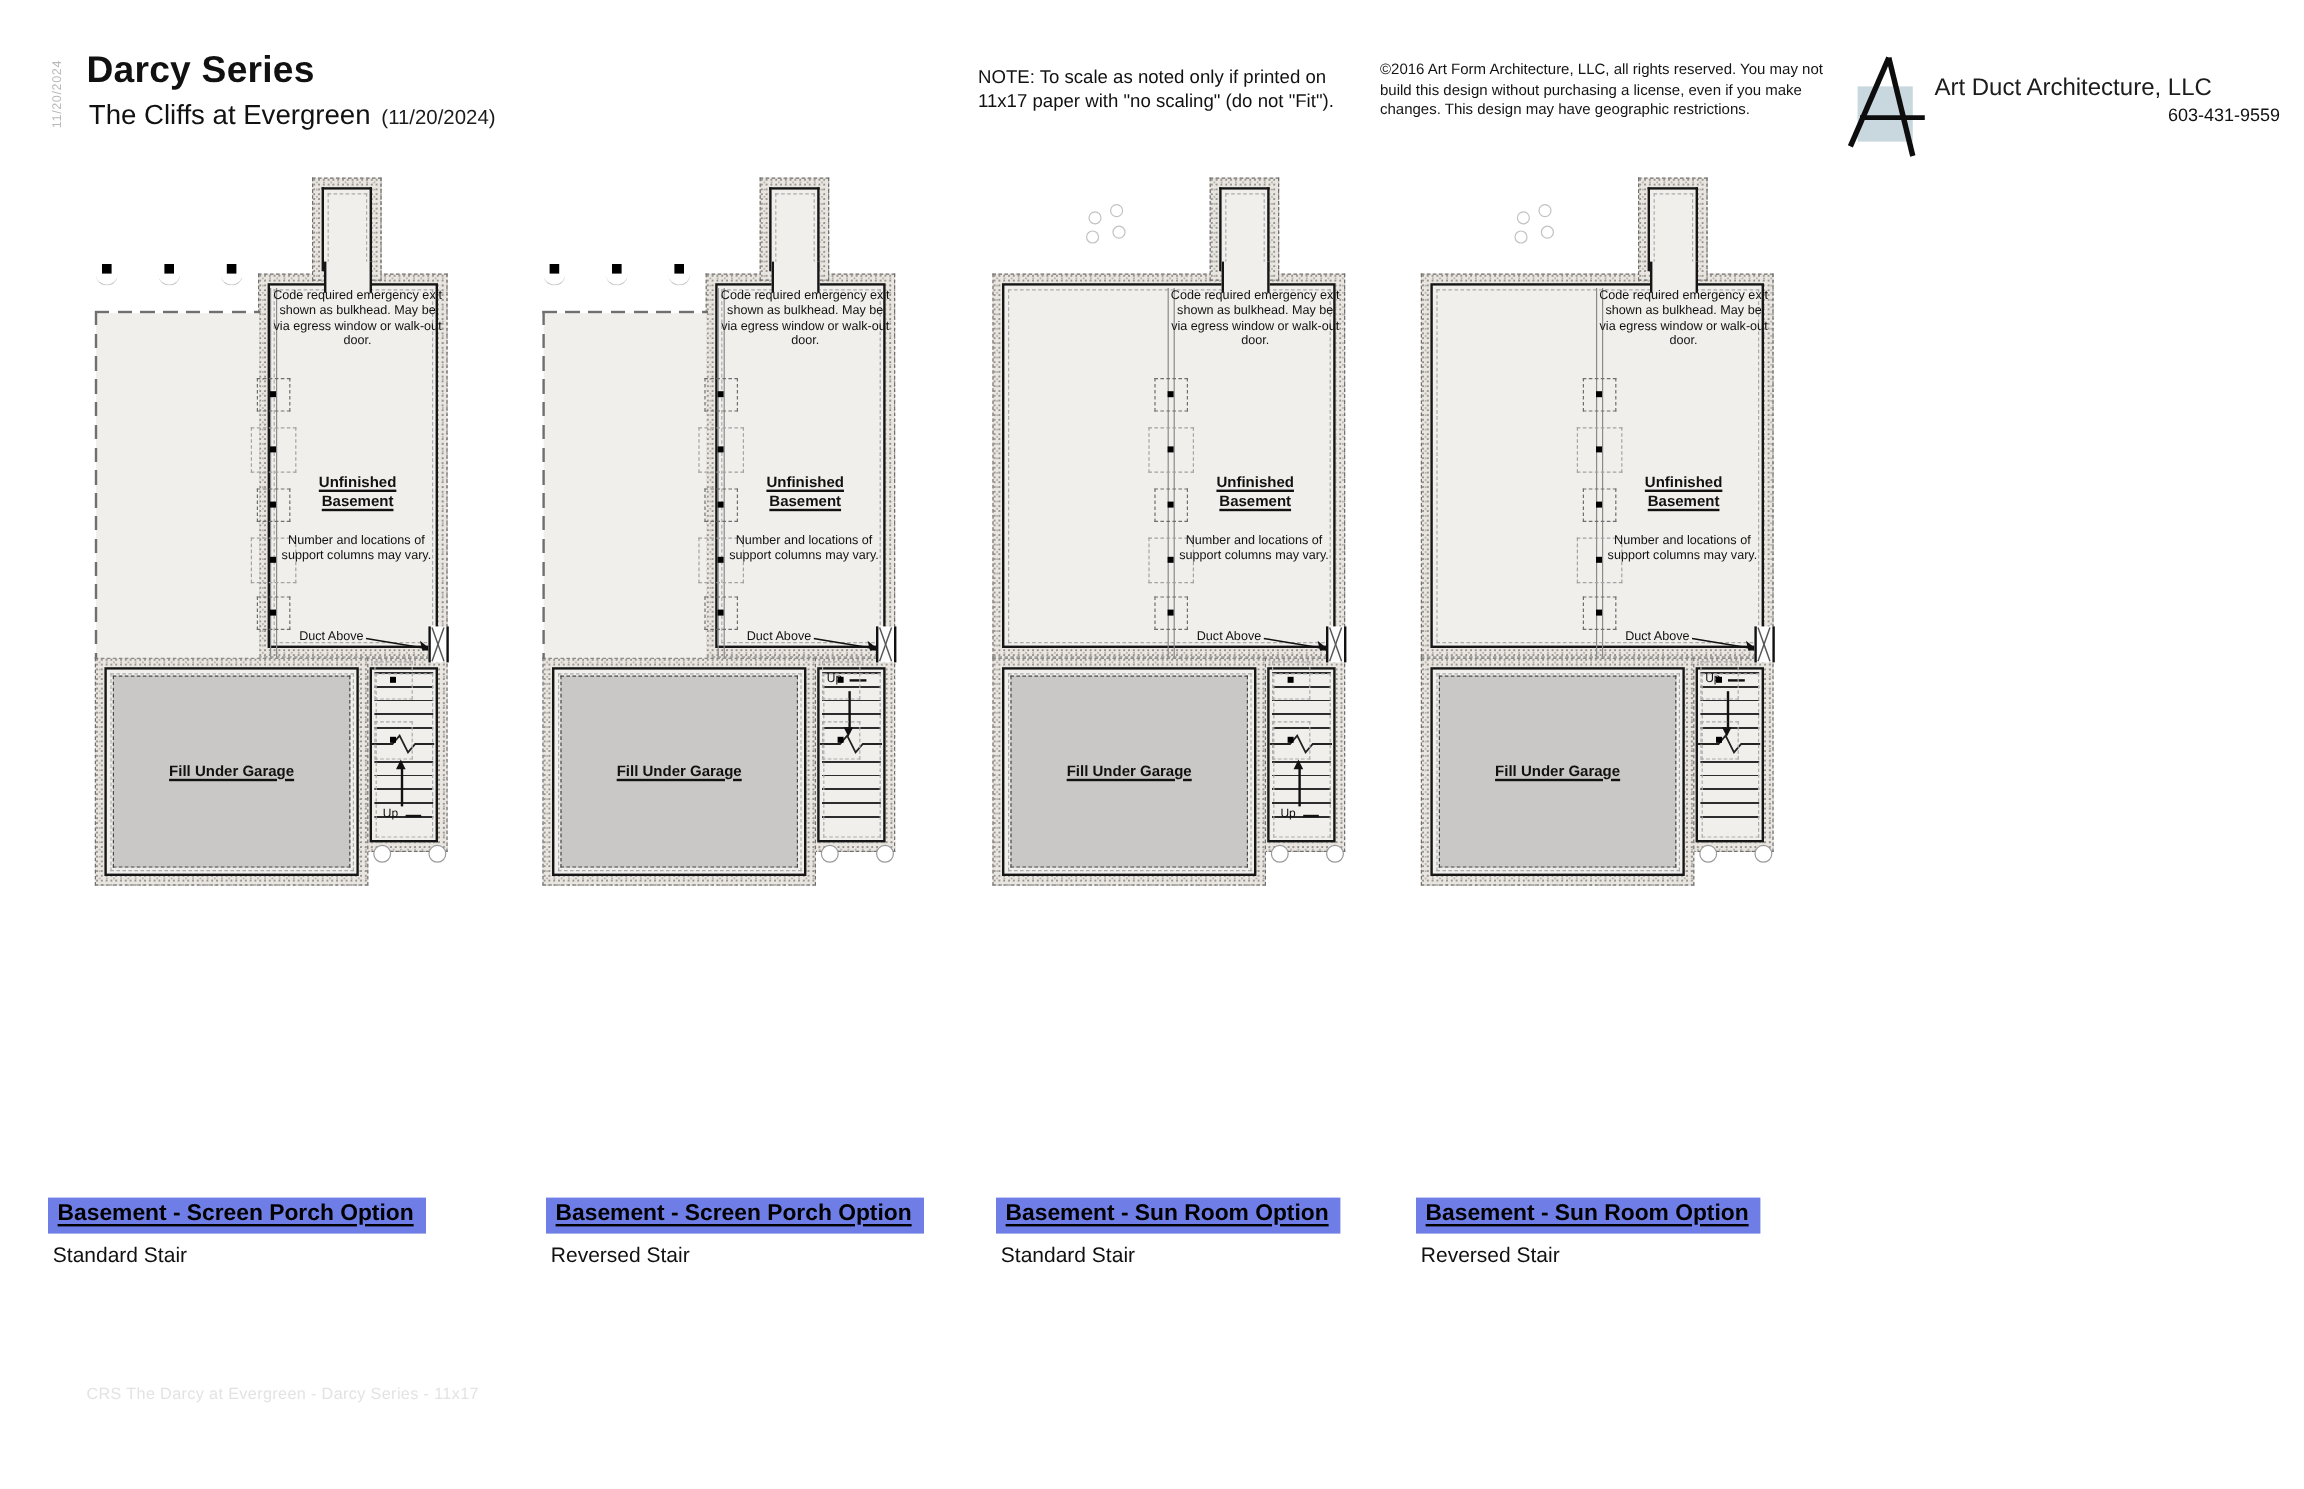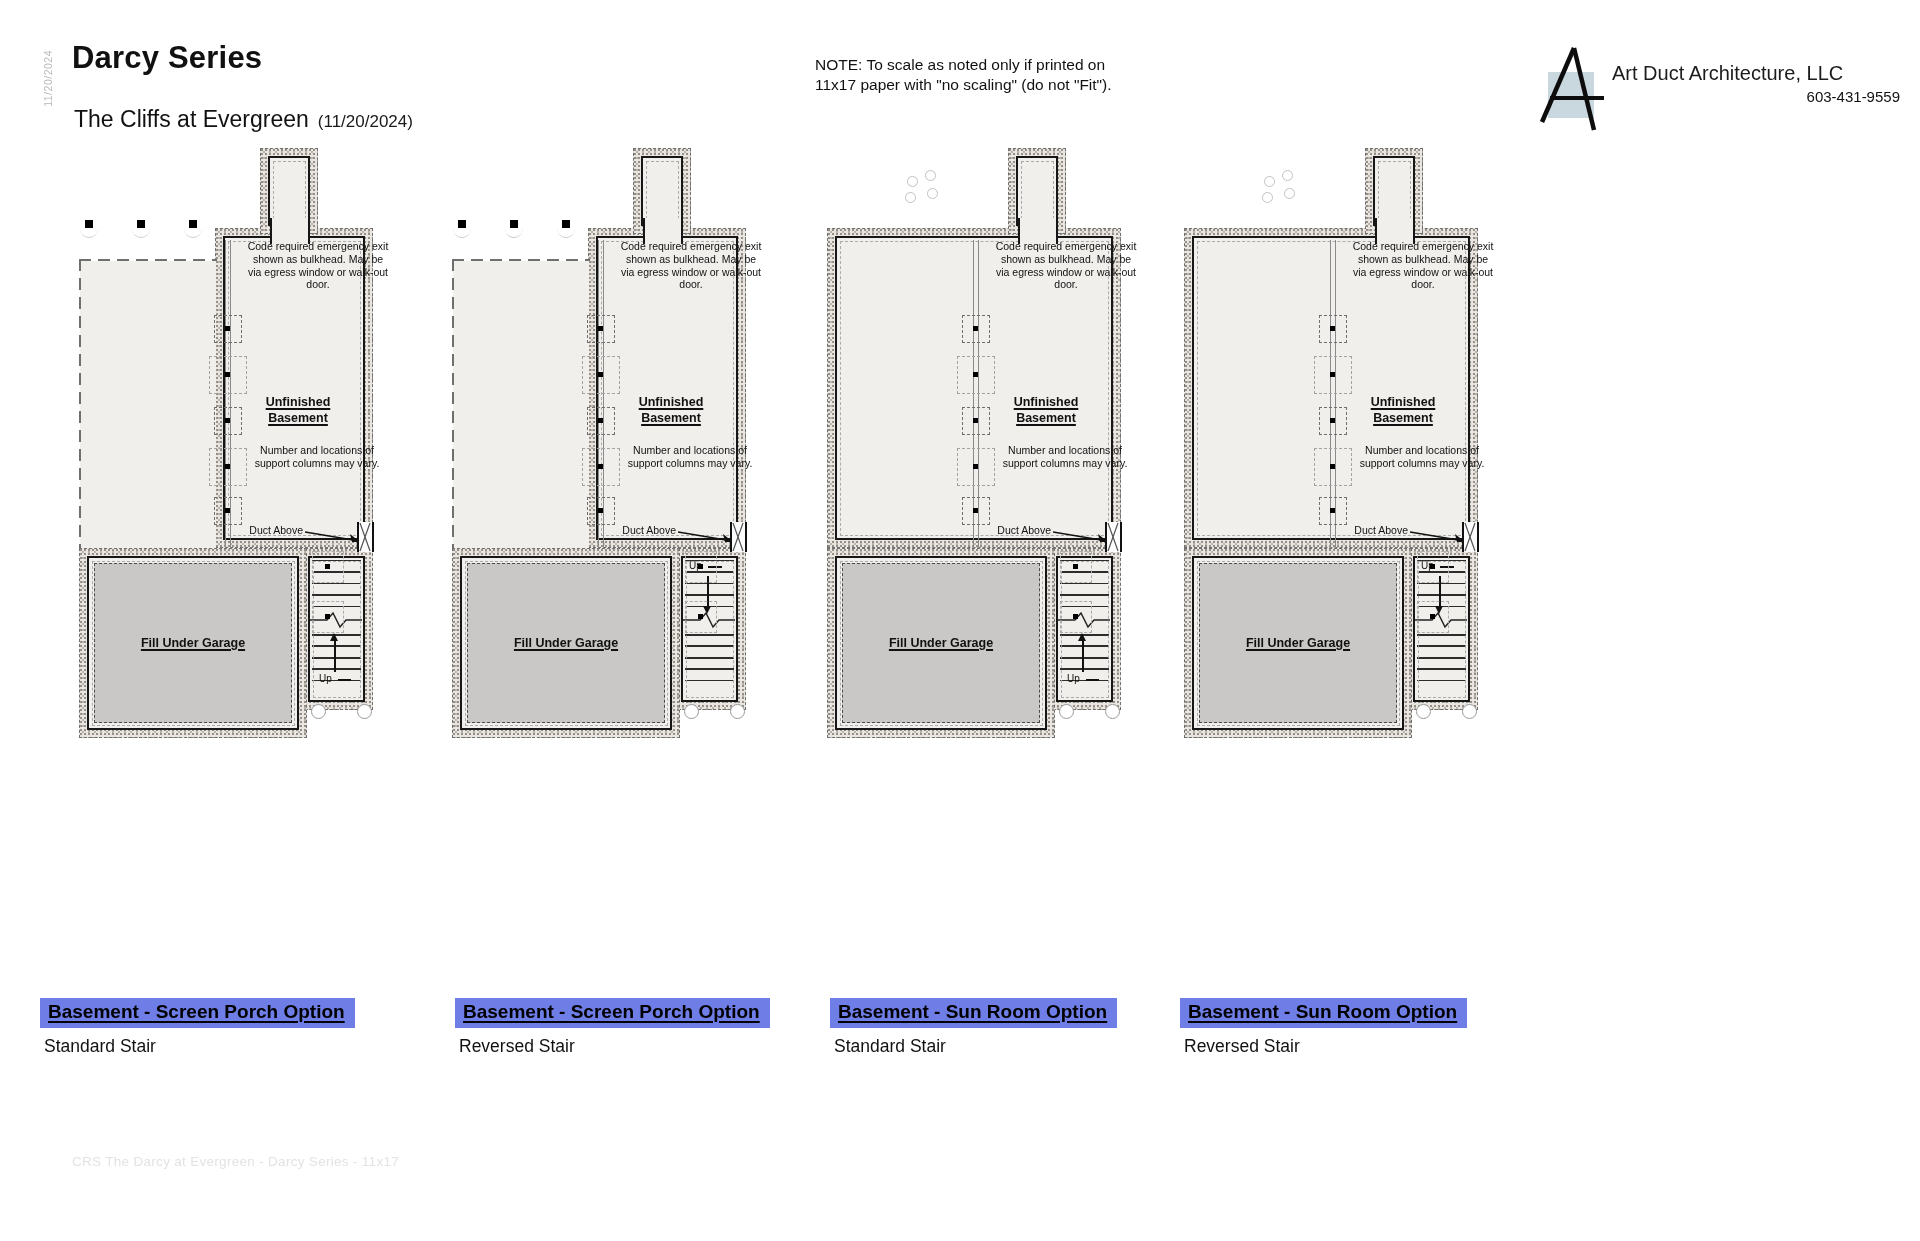--- a/index.html
+++ b/index.html
@@ -2,21 +2,21 @@
 <html><head>
 <meta charset="utf-8">
 <style>
   html,body{margin:0;padding:0;background:#fff;}
   .page{position:relative;width:1920px;height:1241px;background:#ffffff;overflow:hidden;
         font-family:"Liberation Sans",sans-serif;color:#111;}
   
   .side-date{position:absolute;left:42px;top:50px;writing-mode:vertical-rl;transform:rotate(180deg);
              font-size:10.5px;color:#b9b9b9;letter-spacing:.5px;}
   .hdr-title{position:absolute;left:72px;top:40px;font-size:31px;font-weight:bold;letter-spacing:.2px;}
-  .hdr-sub{position:absolute;left:74px;top:82px;font-size:23px;margin-top:24px;}
+  .hdr-sub{position:absolute;left:74px;top:82px;font-size:23px;}
   .hdr-date{font-size:17px;padding-left:9px;color:#1a1a1a;}
   .note{position:absolute;left:815px;top:55px;font-size:15.5px;line-height:1.28;}
   .copyright{position:absolute;left:1150px;top:50px;font-size:12.5px;line-height:1.32;color:#141414;}
   .logo-sq{position:absolute;left:1548px;top:72px;width:46px;height:46px;background:#c9d7de;}
   .logo-a{position:absolute;left:1532px;top:42px;}
   .firm-name{position:absolute;left:1612px;top:62px;font-size:20px;color:#1c1c1c;}
   .firm-phone{position:absolute;left:1720px;top:88px;width:180px;text-align:right;font-size:15px;}
   
   .plan{position:absolute;top:148px;width:300px;height:590px;}
   .wallbox{position:absolute;box-sizing:border-box;border:1.6px dashed #707070;
@@ -32,21 +32,21 @@
   .dl-h{position:absolute;height:2px;background:repeating-linear-gradient(90deg,#6f6f6f 0 12px,transparent 12px 19px);}
   .dl-v{position:absolute;width:2px;background:repeating-linear-gradient(180deg,#6f6f6f 0 12px,transparent 12px 19px);}
   .post{position:absolute;width:8px;height:8px;background:#000;}
   .postarc{position:absolute;width:18px;height:9px;border-bottom:1.6px solid #c9c9c9;border-radius:0 0 9px 9px;}
   .vent{position:absolute;width:9px;height:9px;border:1.5px solid #c2c2c2;border-radius:50%;background:#fff;}
   .beam{position:absolute;width:4px;border-left:1.2px solid #8a8a8a;border-right:1.2px solid #8a8a8a;}
   .colsq{position:absolute;border:1.6px dashed #6e6e6e;}
   .colsq.big{border-color:#a3a3a3;}
   .colsq.lite{border-color:#ababab;}
   .coldot{position:absolute;width:5px;height:5px;background:#000;}
-  .ann{position:absolute;font-size:10.5px;line-height:1.22;text-align:center;color:#111;padding-left:20px;}
+  .ann{position:absolute;font-size:10.5px;line-height:1.22;text-align:center;color:#111;}
   .room-label{position:absolute;font-size:12.5px;font-weight:bold;text-decoration:underline;
               text-underline-offset:2px;text-decoration-thickness:1.5px;text-align:center;line-height:1.3;}
   .duct-label{position:absolute;font-size:10.5px;text-align:right;}
   .ductbox{position:absolute;box-sizing:border-box;background:#fdfdfd;border-left:2.5px solid #111;border-right:2.5px solid #111;}
   .gfill{position:absolute;inset:5px;background:#c9c8c6;border:1.6px dashed #4a4a4a;
          display:flex;align-items:center;justify-content:center;}
   .glabel{font-size:12.5px;font-weight:bold;text-decoration:underline;text-underline-offset:2px;
           text-decoration-thickness:1.5px;}
   .treads{position:absolute;left:2px;right:2px;
           background:repeating-linear-gradient(180deg,#2c2c2c 0 1.5px,transparent 1.5px 11.5px);}
@@ -77,20 +77,25 @@
   <div class="hdr-title">Darcy Series</div>
   <div class="hdr-sub">
     <span>The Cliffs at Evergreen</span><span class="hdr-date">(11/20/2024)</span>
   </div>
 
   <div class="note">
     <div>NOTE: To scale as noted only if printed on</div>
     <div>11x17 paper with "no scaling" (do not "Fit").</div>
   </div>
 
+  <div class="copyright">
+    <div>©2016 Art Form Architecture, LLC, all rights reserved. You may not</div>
+    <div>build this design without purchasing a license, even if you make</div>
+    <div>changes. This design may have geographic restrictions.</div>
+  </div>
 
   <div class="logo-sq"></div>
   <svg class="logo-a" width="80" height="92" viewBox="0 0 80 92">
     <line x1="42" y1="6" x2="10" y2="80" stroke="#0d0d0d" stroke-width="4.5"></line>
     <line x1="42" y1="6" x2="62" y2="88" stroke="#0d0d0d" stroke-width="4.5"></line>
     <line x1="18" y1="56" x2="72" y2="56" stroke="#0d0d0d" stroke-width="4"></line>
   </svg>
   <div class="firm-name">Art Duct Architecture, LLC</div>
   <div class="firm-phone">603-431-9559</div>
 

